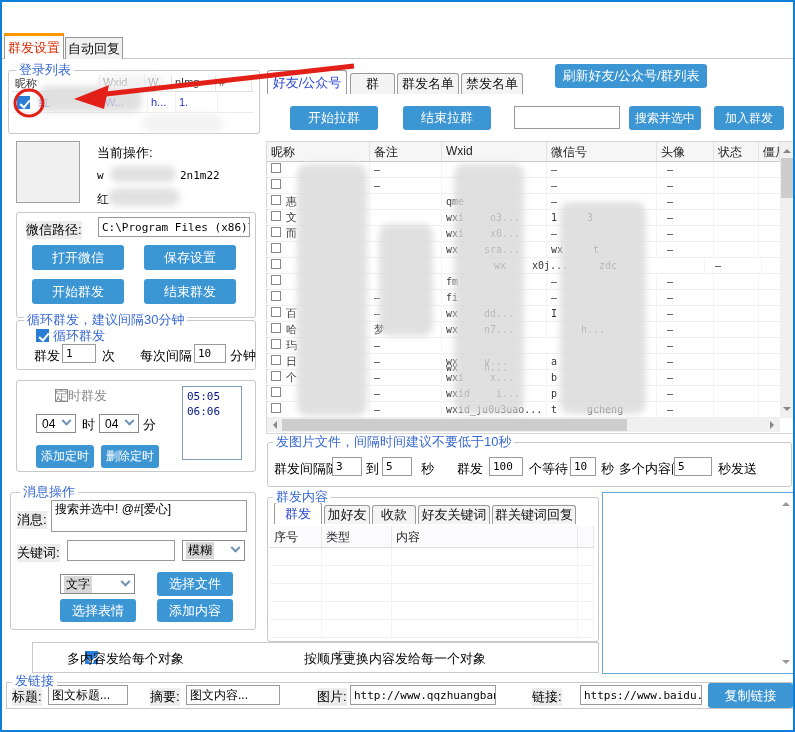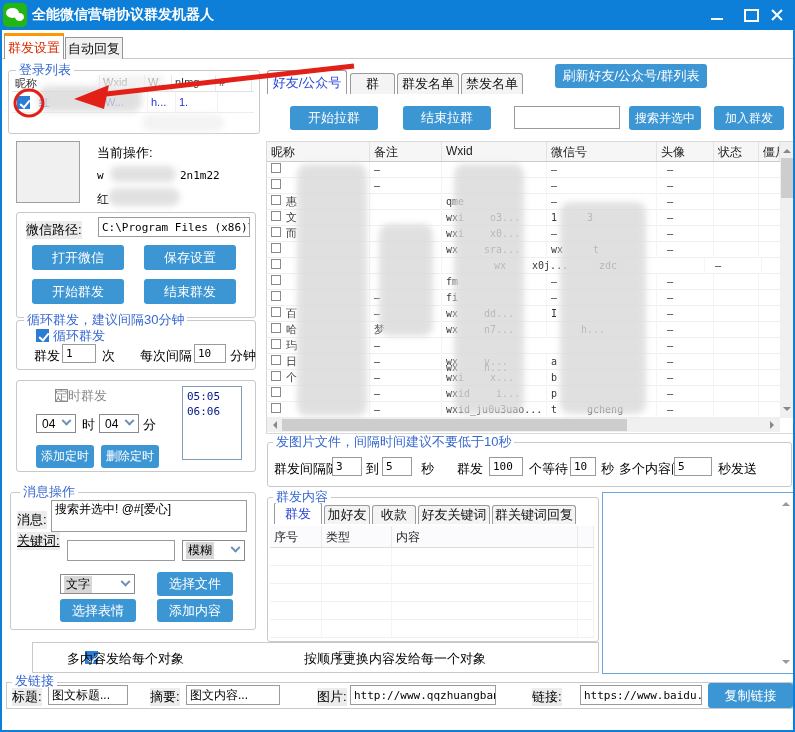--- a/index.html
+++ b/index.html
@@ -76,30 +76,20 @@
   .avatarbox{position:absolute;border:1px solid #a0a0a0;background:#f0f0f0;}
   .txtarea{position:absolute;border:1px solid #6aa7dd;background:#fff;}
   .scroll-glyph{position:absolute;width:0;height:0;border:4px solid transparent;}
 </style>
 </head>
 <body>
 
 <div class="win">
 
   
-  <div class="titlebar">
-    <div class="app-icon">
-        <div class="b1"></div>
-        <div class="b2"></div>
-      </div>
-    <div class="app-title">全能微信营销协议群发机器人</div>
-    <div class="wc wc-min" style="left:706px;"></div>
-    <div class="wc wc-max" style="left:740px;"></div>
-    <div class="wc wc-close" style="left:766px;"></div>
-  </div>
 
   
   <div class="tabstrip-line"></div>
   <div class="mtab active">群发设置</div>
   <div class="mtab idle">自动回复</div>
 
   
   <div class="gb" style="left:6px;top:68px;width:252px;height:64px;"></div>
   <div class="gb-t" style="left:14px;top:61px;">登录列表</div>
   <div class="lg-head">
@@ -169,21 +159,21 @@
   </div>
   <div class="lbl" style="left:141px;top:414px;">分</div>
   <div class="btn" style="left:34px;top:443px;width:58px;height:23px;font-size:12px;">添加定时</div>
   <div class="btn" style="left:99px;top:443px;width:58px;height:23px;font-size:12px;">删除定时</div>
 
   
   <div class="gb" style="left:8px;top:490px;width:246px;height:138px;"></div>
   <div class="gb-t" style="left:18px;top:483px;">消息操作</div>
   <div class="lbl hl" style="left:15px;top:509px;">消息:</div>
   <div class="inp" style="left:49px;top:498px;width:196px;height:32px;align-items:flex-start;font-size:12px;font-family:'Liberation Sans',sans-serif;">搜索并选中! @#[爱心]</div>
-  <div class="lbl hl" style="left:15px;top:530px;text-decoration:underline;">关键词:</div>
+  <div class="lbl hl" style="left:15px;top:542px;">关键词:</div>
   <div class="inp" style="left:65px;top:538px;width:108px;height:21px;"></div>
   <div class="sel" style="left:180px;top:538px;width:63px;height:21px;">
     <span class="txt">模糊</span>
       <span class="chv"></span>
   </div>
   <div class="sel" style="left:58px;top:572px;width:75px;height:20px;">
     <span class="txt">文字</span>
       <span class="chv"></span>
   </div>
   <div class="btn" style="left:155px;top:570px;width:76px;height:24px;">选择文件</div>

